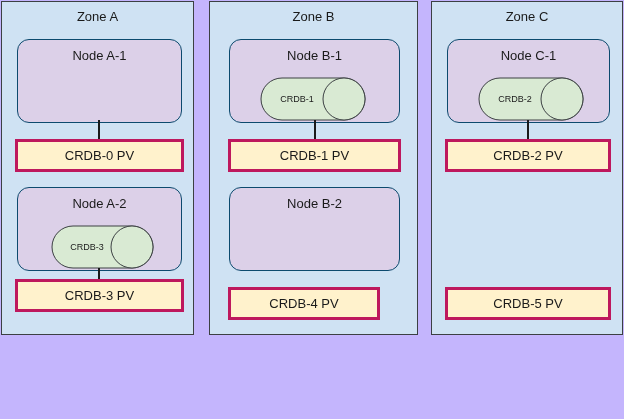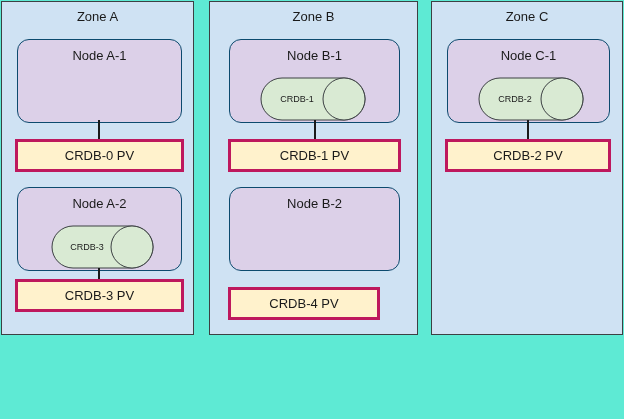--- a/index.html
+++ b/index.html
@@ -13,21 +13,21 @@
     height: 419px;
     overflow: hidden;
     font-family: "Liberation Sans", sans-serif;
     color: #1a1a1a;
   }
 
   #canvas {
     position: relative;
     width: 624px;
     height: 419px;
-    background: #5eead4;
+    background: #c4b5fd;
   }
 
   
   .zone {
     position: absolute;
     top: 1px;
     height: 334px;
     background: #cfe2f3;
     border: 1px solid #3c4043;
     box-sizing: border-box;
@@ -191,15 +191,18 @@
         <div class="cyl-label" style="width:72px;">CRDB-2</div>
       </div>
     </div>
 
     <div class="connector" style="left:95px; top:118px; height:20px;"></div>
 
     <div class="pv" style="left:13px; top:137px; width:166px; height:33px;">
       <span class="pv-label">CRDB-2 PV</span>
     </div>
 
+    <div class="pv" style="left:13px; top:285px; width:166px; height:33px;">
+      <span class="pv-label">CRDB-5 PV</span>
+    </div>
   </div>
 
 </div>
 
 </body></html>

